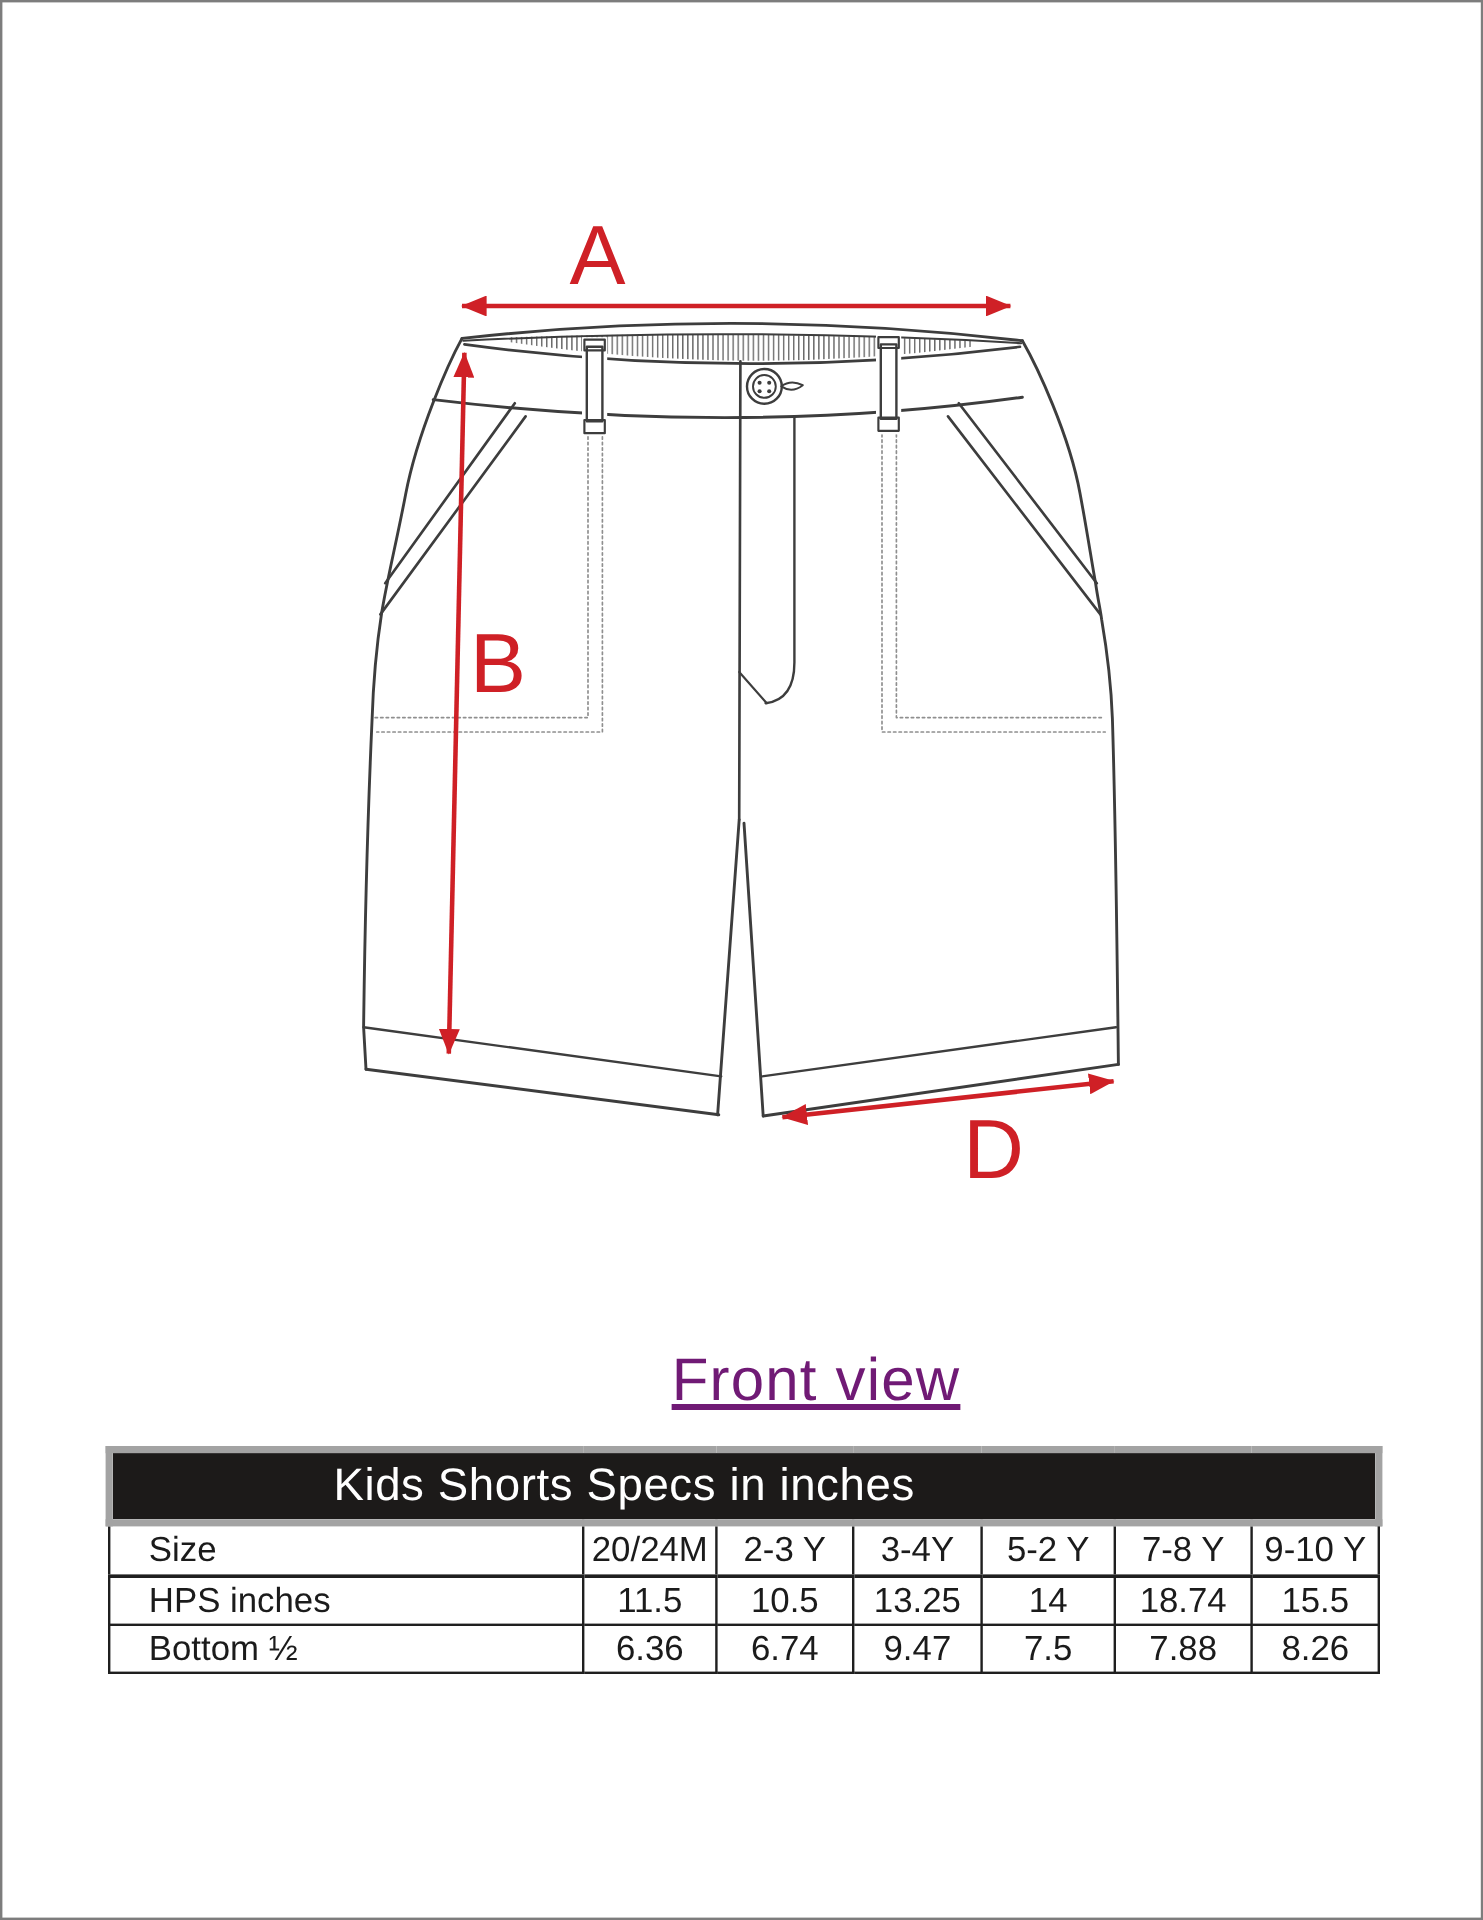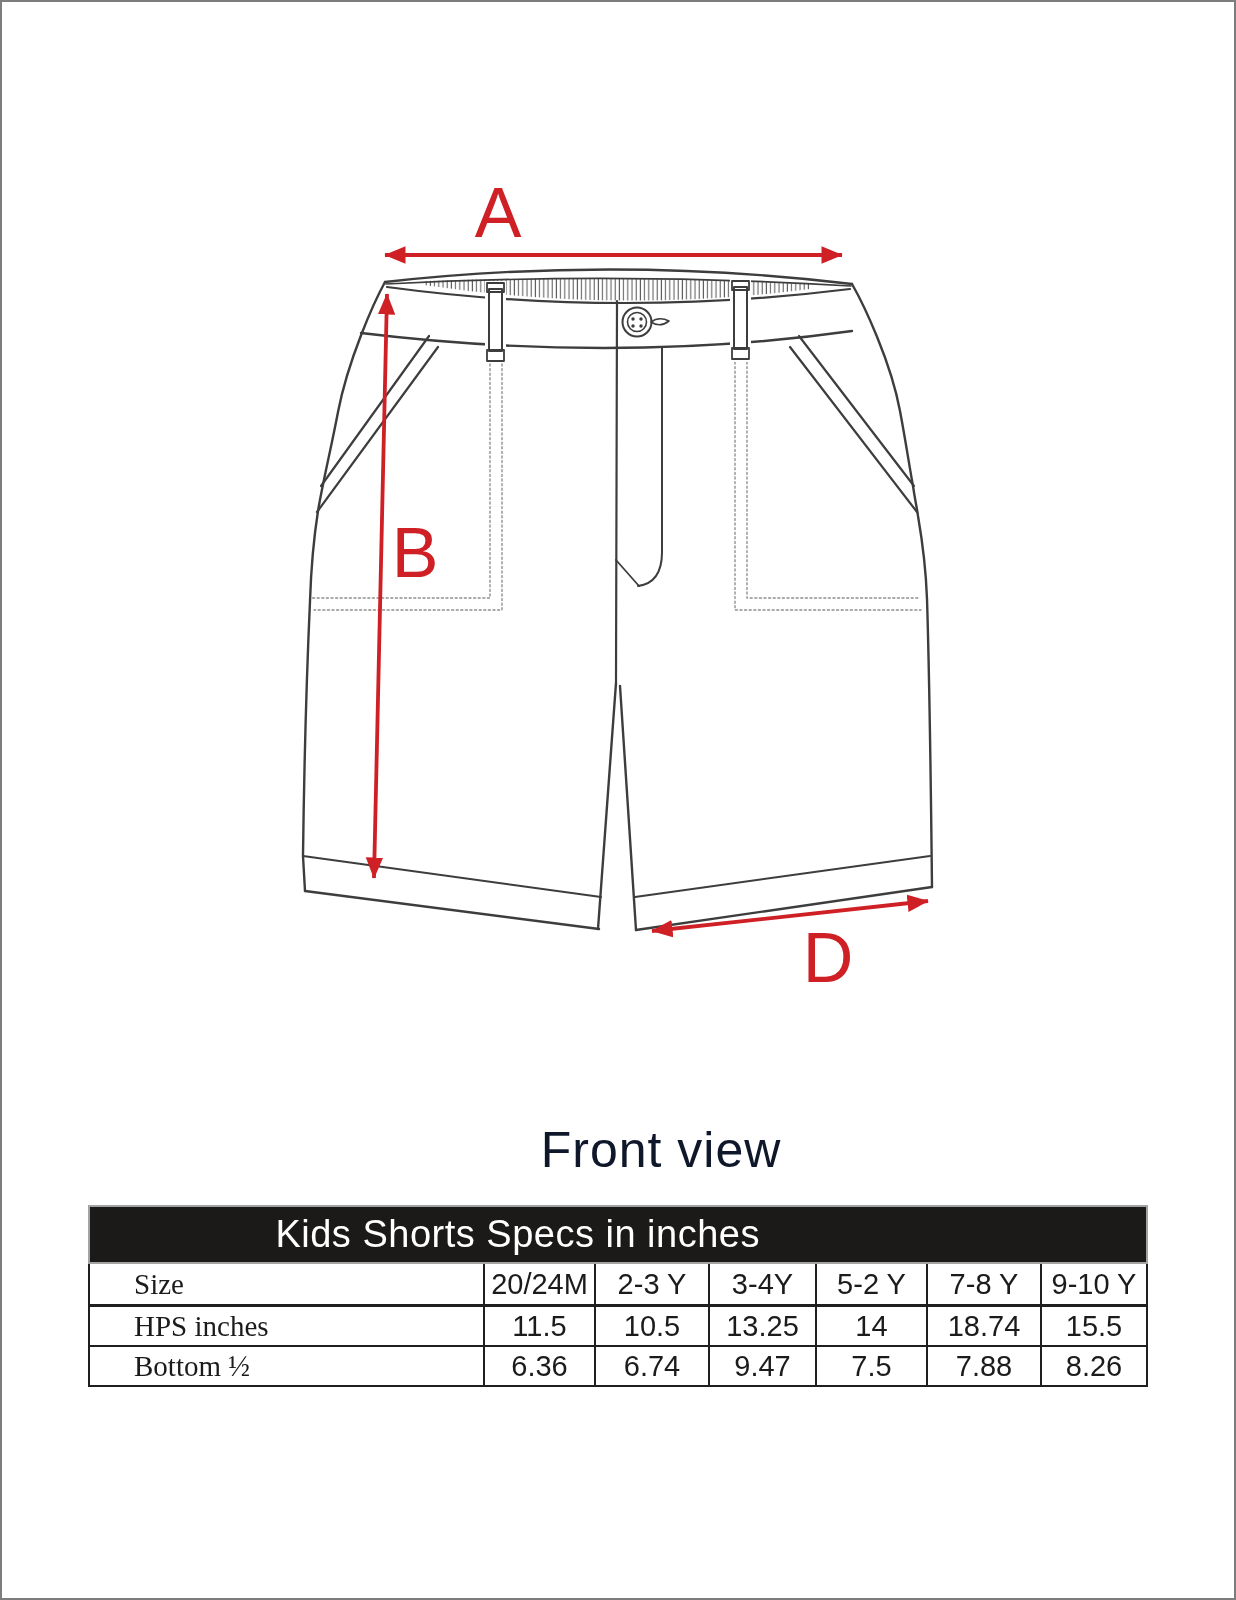--- a/index.html
+++ b/index.html
@@ -13,26 +13,27 @@
   }
   .frame{position:absolute;inset:0;border:2px solid #7d7d7d;pointer-events:none;}
   .drawing-svg{position:absolute;left:0;top:0;}
   .dim-label{
     font-family:"Liberation Sans", sans-serif;
     font-size:70px;
     fill:#cf2026;
   }
   .caption{
     position:absolute;
-    left:661px;top:1150px;
+    left:680px;top:1150px;
     transform:translate(-50%,-50%);
     font-size:50px;
     letter-spacing:1px;
-    color:#0f172a;
+    color:#701a75;
     white-space:nowrap;
+    text-decoration:underline;
   }
   table.spec{
     position:absolute;
     left:88px;top:1205px;
     width:1058px;
     border-collapse:collapse;
     table-layout:fixed;
     color:#1b1b1b;
   }
   table.spec td{
@@ -41,32 +42,31 @@
     text-align:center;
     vertical-align:middle;
     padding:0;
     overflow:hidden;
     white-space:nowrap;
   }
   table.spec .title-cell{
     background:#1c1a19;
     color:#ffffff;
     height:55px;
-    border:2px solid #a3a3a3;
+    border:6px solid #a3a3a3;
   }
   .title-text{
     width:81%;
     text-align:center;
     font-size:38px;
     letter-spacing:0.5px;
   }
   table.spec td.lbl{
     text-align:left;
-    padding-left:44px;
-    font-family:Liberation Serif, serif;
+    padding-left:32px;
   }
   table.spec tr.size-row td{height:40px;border-bottom-width:3px;}
   table.spec tr.data-row td{height:38px;}
 </style>
 </head>
 <body>
 
 <div class="page">
   <div class="frame"></div>
 

